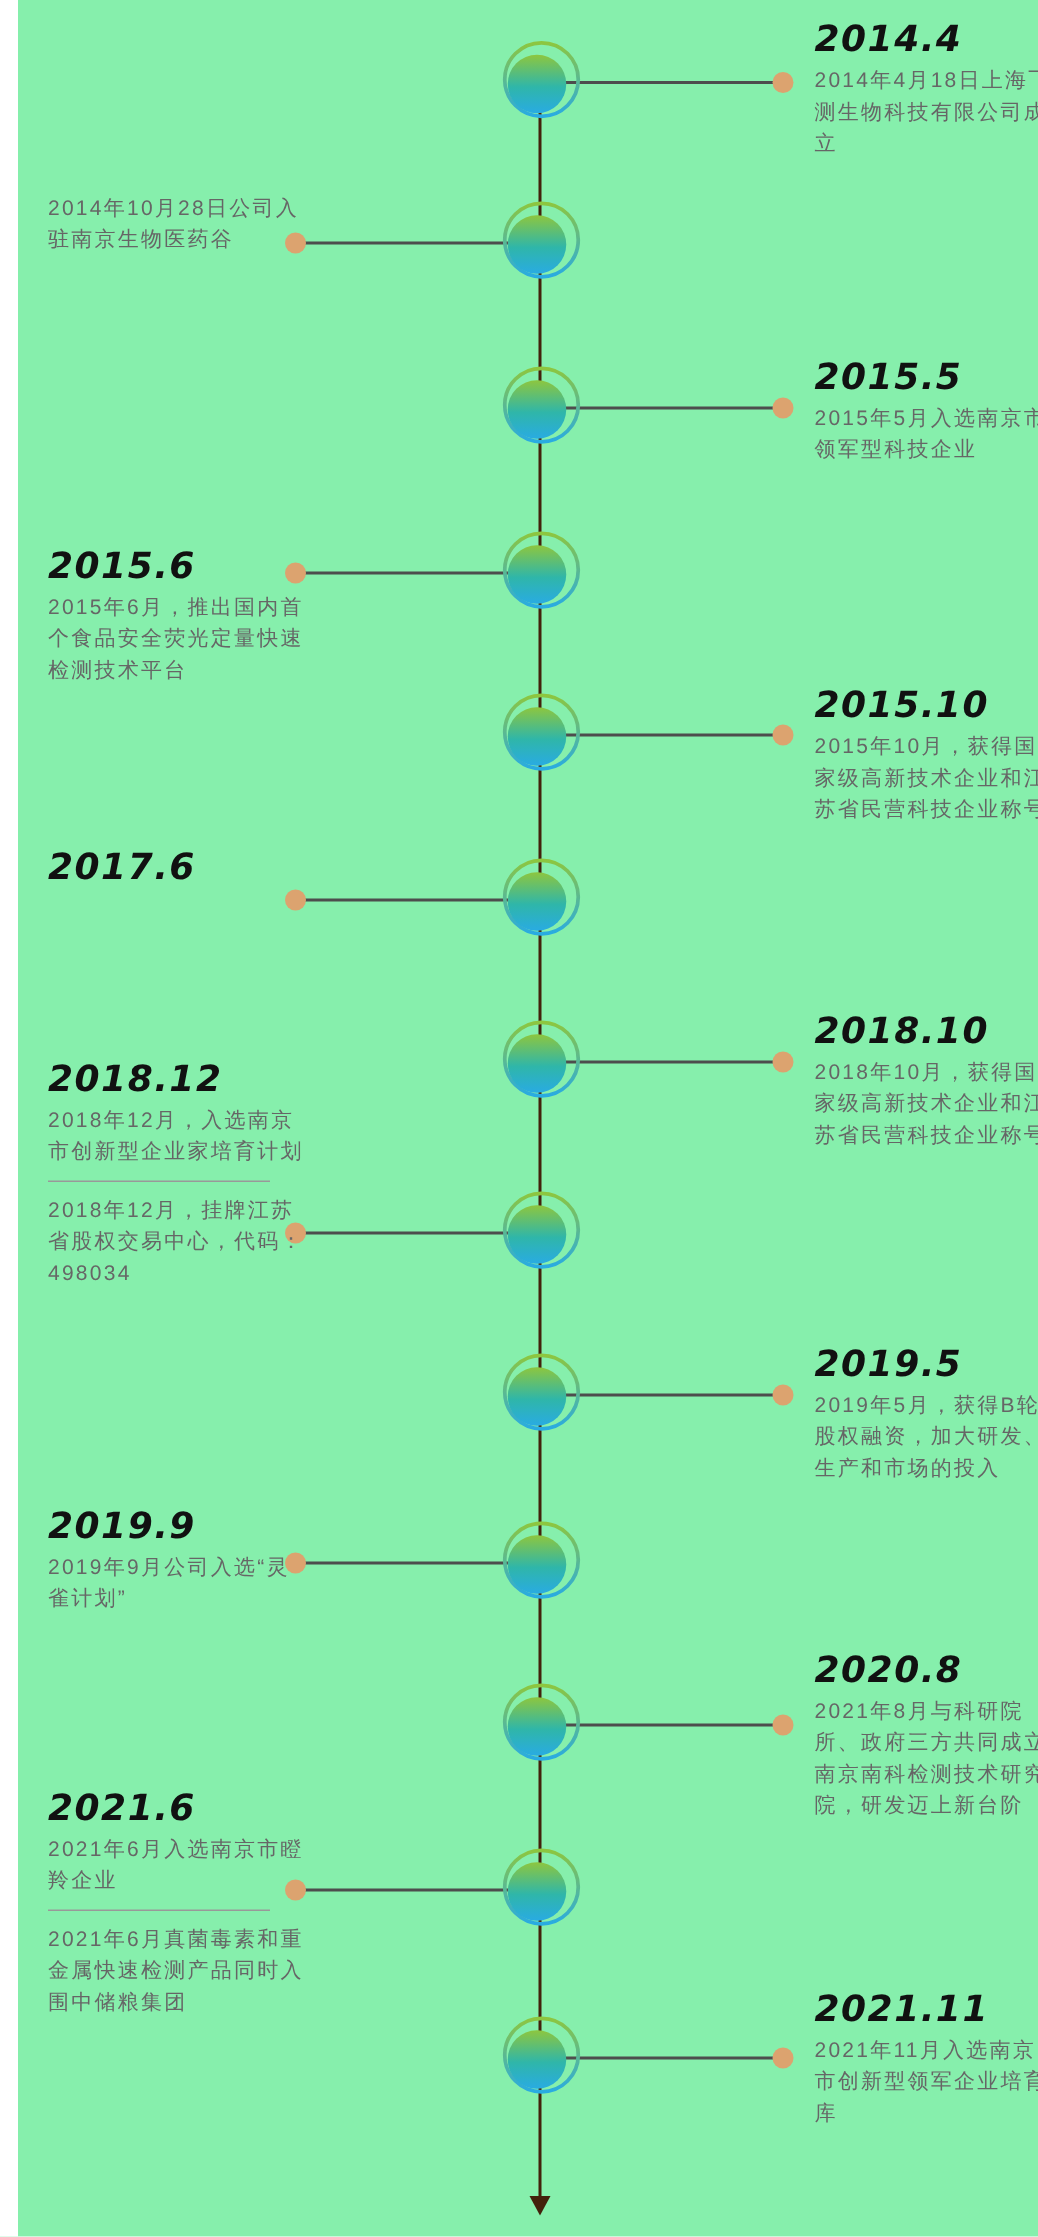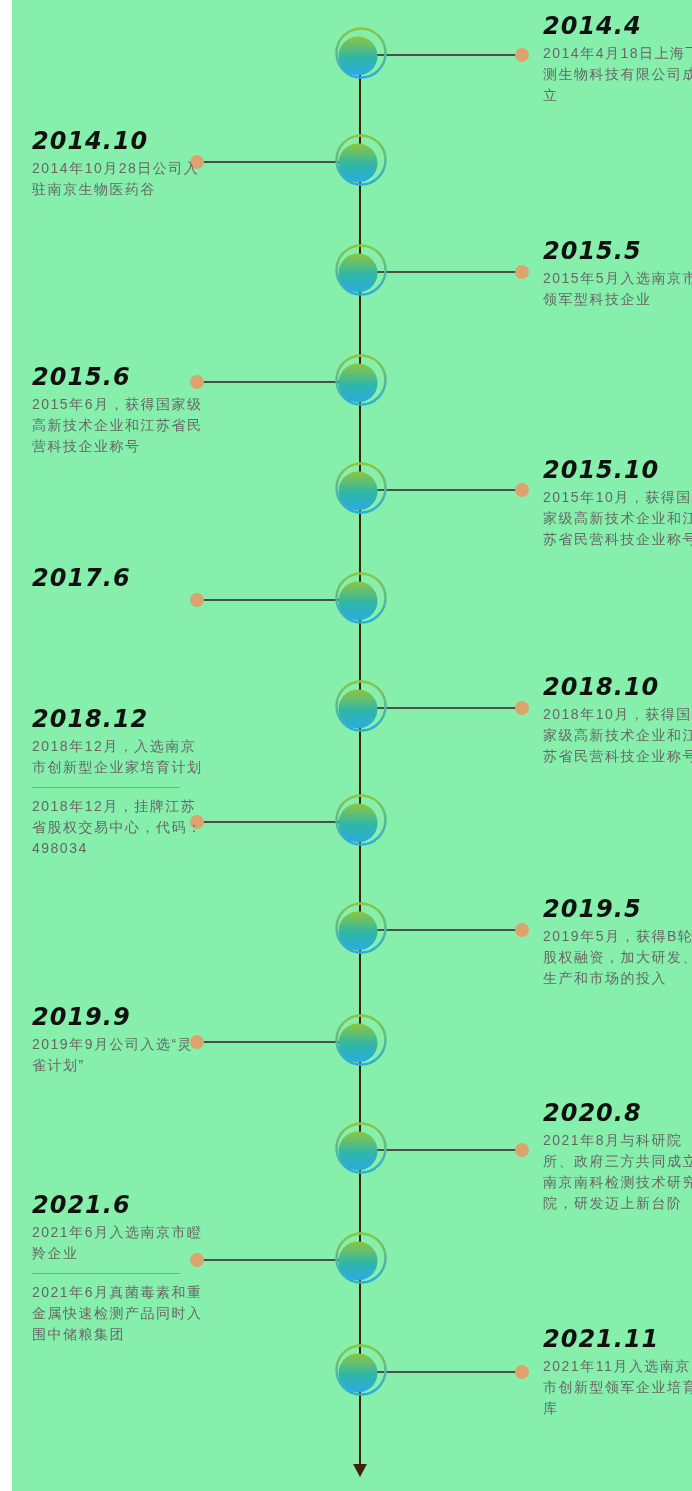--- a/index.html
+++ b/index.html
@@ -92,37 +92,36 @@
   <div class="axis-arrow" id="axis-arrow" style="left: 341px; top: 1464px; border-top-color: rgb(66, 33, 11);"></div>
   <div id="entries">
   <div class="entry right" style="top: 13px;">
     <h2 class="date">2014.4</h2>
     <div class="paras">
           <p class="para">2014年4月18日上海飞测生物科技有限公司成立</p>
         </div>
   </div>
 
   <div class="entry left" style="top: 128px;">
-    <h2 class="date">2014.10</h2>
     <div class="paras">
           <p class="para">2014年10月28日公司入驻南京生物医药谷</p>
         </div>
   </div>
 
   <div class="entry right" style="top: 238px;">
     <h2 class="date">2015.5</h2>
     <div class="paras">
           <p class="para">2015年5月入选南京市领军型科技企业</p>
         </div>
   </div>
 
   <div class="entry left" style="top: 364px;">
     <h2 class="date">2015.6</h2>
     <div class="paras">
-          <p class="para">2015年6月，获得国家级高新技术企业和江苏省民营科技企业称号</p>
+          <p class="para">2015年6月，推出国内首个食品安全荧光定量快速检测技术平台</p>
         </div>
   </div>
 
   <div class="entry right" style="top: 457px;">
     <h2 class="date">2015.10</h2>
     <div class="paras">
           <p class="para">2015年10月，获得国家级高新技术企业和江苏省民营科技企业称号</p>
         </div>
   </div>
 

